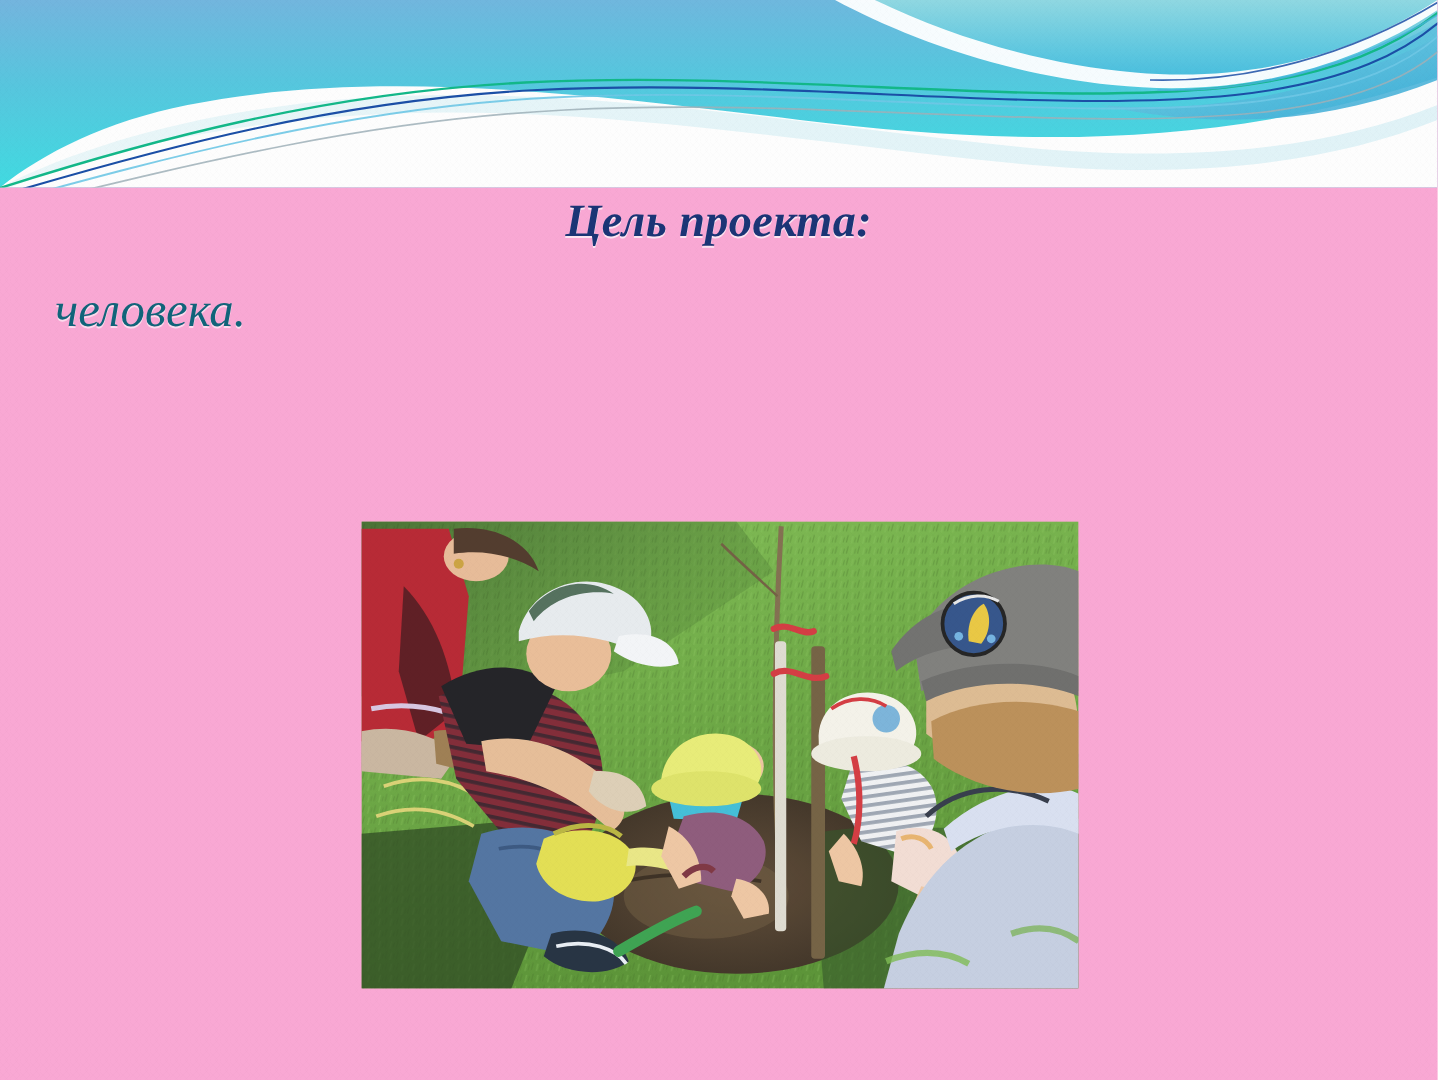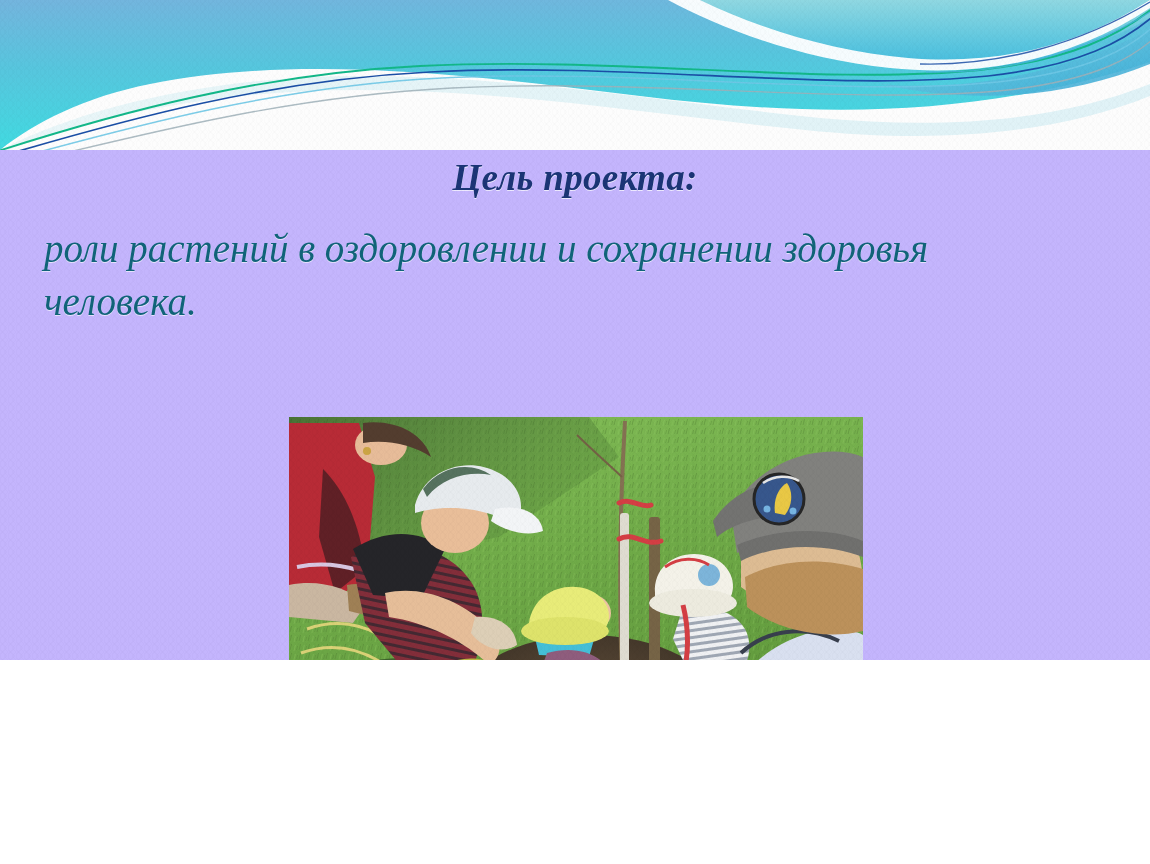--- a/index.html
+++ b/index.html
@@ -12,22 +12,22 @@
     height: 864px;
     overflow: hidden;
     font-family: "Liberation Serif", "DejaVu Serif", serif;
     background: #ffffff;
   }
 
   
   .slide {
     position: relative;
     width: 1150px;
-    height: 660px;
-    background: #c4b5fd;
+    height: 864px;
+    background: #f9a8d4;
     overflow: hidden;
   }
 
   
   .texture {
     position: absolute;
     inset: 0;
     z-index: 5;
     pointer-events: none;
     opacity: .55;
@@ -321,19 +321,18 @@
 
       <rect x="0" y="0" width="574" height="374" fill="#ffffff" opacity=".05"></rect>
     </svg>
   </div>
 
   <div class="content">
 
     <div class="slide-title">Цель проекта:</div>
 
     <div class="body-text">
-      <span class="ln">роли растений в оздоровлении и сохранении здоровья</span>
       <span class="ln">человека.</span>
     </div>
   </div>
 
   <div class="texture"></div>
 </div>
 
 </body></html>

